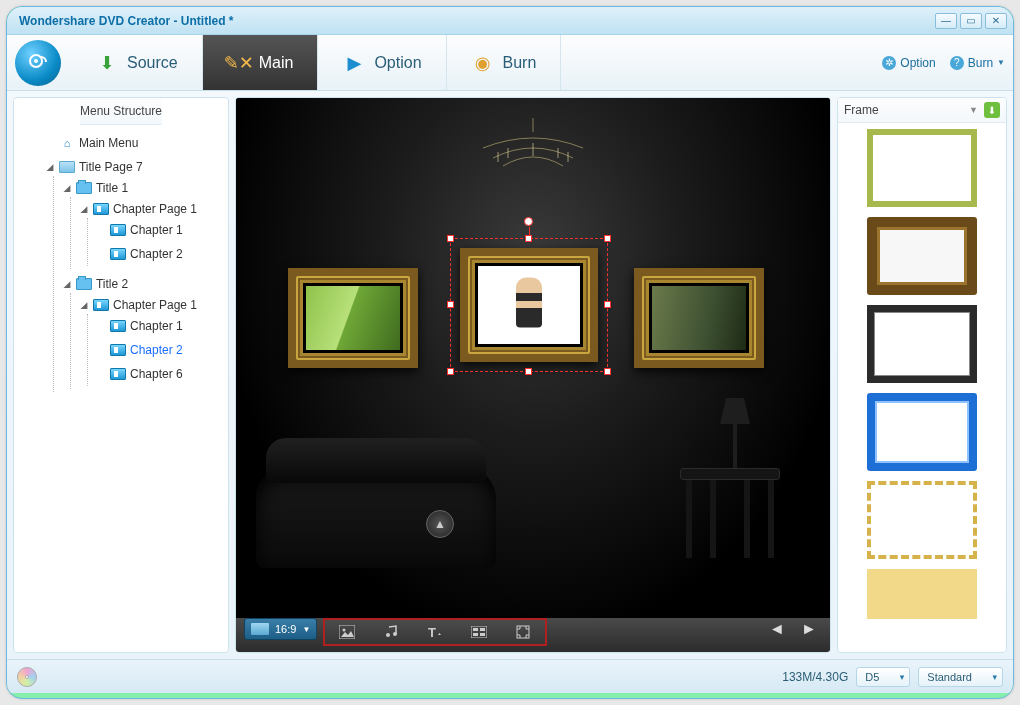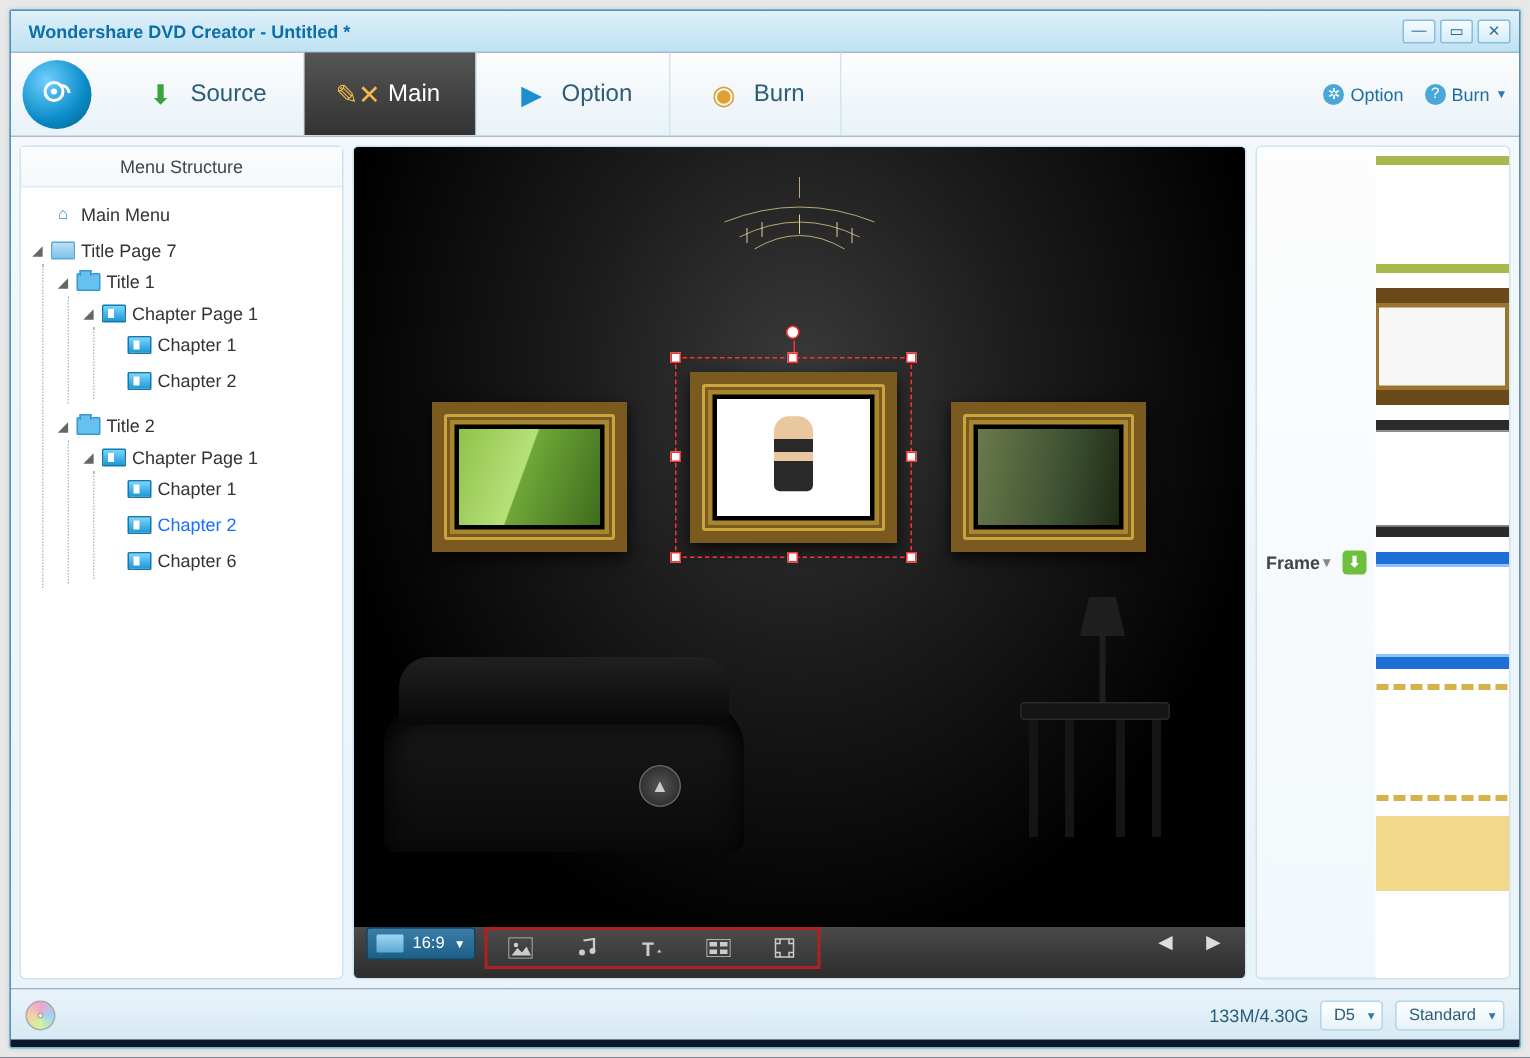--- a/index.html
+++ b/index.html
@@ -1,36 +1,36 @@
 <!DOCTYPE html>
 <html><head>
 <meta charset="utf-8">
 <style>
 * { box-sizing: border-box; margin: 0; padding: 0; font-family: Tahoma, Arial, sans-serif; }
 body { background: #e8e8e8; width: 1020px; height: 705px; overflow: hidden; }
 
-.window { width: 1008px; height: 693px; margin: 6px; background: #0f172a; border: 1px solid #6bb9e0; border-radius: 2px; overflow: hidden; box-shadow: 0 0 3px rgba(0,0,0,0.15); }
+.window { width: 1008px; height: 693px; margin: 6px; background: #86efac; border: 1px solid #6bb9e0; border-radius: 16px; overflow: hidden; box-shadow: 0 0 3px rgba(0,0,0,0.15); }
 
 .titlebar { height: 28px; background: linear-gradient(#dff0fa,#bfe2f2); display: flex; align-items: center; padding: 0 6px; border-bottom: 1px solid #a8d4ea; }
 .titlebar .title { flex: 1; color: #0d6fa8; font-size: 12px; font-weight: bold; padding-left: 6px; }
 .titlebar .win-btn { width: 22px; height: 16px; background: linear-gradient(#f6fbff,#d5ecf8); border: 1px solid #88bedb; margin-left: 3px; display: flex; align-items: center; justify-content: center; cursor: pointer; font-size: 10px; color: #2a6f96; border-radius: 2px; }
 
 .header { height: 56px; background: linear-gradient(#fdfdfd,#e8f2f8); display: flex; align-items: center; padding: 0 8px; border-bottom: 1px solid #c8dde8; }
 .app-logo { width: 46px; height: 46px; border-radius: 50%; background: radial-gradient(circle at 35% 30%, #6fd0ff, #0a8bc7 60%, #055e8a); display: flex; align-items: center; justify-content: center; color: #fff; font-size: 22px; margin-right: 10px; }
 .main-tabs { display: flex; height: 100%; align-items: stretch; }
 .main-tab { display: flex; align-items: center; gap: 8px; padding: 0 24px; border-right: 1px solid #d5e5ee; cursor: pointer; font-size: 16px; color: #2a5d77; }
 .main-tab .ticon { width: 24px; height: 24px; display: flex; align-items: center; justify-content: center; font-size: 18px; }
 .main-tab.active { background: linear-gradient(#555,#333); color: #fff; }
 .header-spacer { flex: 1; }
 .header-link { display: flex; align-items: center; gap: 4px; font-size: 12px; color: #1b6fa0; margin-left: 14px; cursor: pointer; }
 .header-link .licon { width: 14px; height: 14px; border-radius: 50%; background: #4aa8d8; display: flex; align-items: center; justify-content: center; color: #fff; font-size: 10px; }
 
 .body { display: flex; height: 568px; background: linear-gradient(#f2f8fc,#e9f3fa); padding: 6px; gap: 6px; }
 
-.sidebar { width: 216px; background: #fff; border: 1px solid #cfe3ee; border-radius: 4px; display: flex; flex-direction: column; }
+.sidebar { width: 216px; background: #fff; border: 1px solid #cfe3ee; border-radius: 4px; display: flex; flex-direction: column; align-items: center; }
 .sidebar-header { text-align: center; font-size: 12px; color: #444; padding: 6px 0; border-bottom: 1px solid #e2ecf2; background: linear-gradient(#fdfdfd,#f2f8fc); }
 .tree { flex: 1; overflow: auto; padding: 6px 2px; font-size: 12px; color: #333; }
 .tree-node { padding: 3px 0; }
 .tree-indent { display: flex; align-items: center; gap: 4px; padding: 2px 4px; border-radius: 2px; }
 .tree-indent.selected { color: #1b6fff; }
 .expander { width: 10px; text-align: center; color: #666; font-size: 9px; cursor: pointer; }
 .ticon-node { width: 16px; height: 14px; display: flex; align-items: center; justify-content: center; font-size: 11px; }
 .ico-home { color: #2a8ecf; }
 .ico-page { background: linear-gradient(#b9e1f7,#7ec3e8); border: 1px solid #5aa9d1; border-radius: 1px; width: 16px; height: 12px; }
 .ico-folder { background: #66c0f0; border: 1px solid #3a97ca; border-radius: 1px; width: 16px; height: 12px; position: relative; }
@@ -74,39 +74,39 @@
 .nav-btn-circle { position:absolute; left:190px; bottom:80px; width:28px; height:28px; border-radius:50%; background: radial-gradient(#555,#222); border:1px solid #666; cursor:pointer; display:flex; align-items:center; justify-content:center; color:#ccc; font-size:12px; }
 
 .bottom-bar { height: 34px; background: linear-gradient(#4a4a4a,#2c2c2c); display: flex; align-items: flex-start; padding: 0 8px; gap: 6px; }
 .aspect { height:22px; background:linear-gradient(#3a7ea8,#1c5e86); border:1px solid #0f4562; color:#fff; border-radius:3px; padding:0 6px; display:flex; align-items:center; gap:6px; font-size:11px; cursor:pointer; }
 .aspect .ai { width:18px; height:12px; background:linear-gradient(#9fd6f2,#5aa9d1); border-radius:1px; }
 .aspect .dd { font-size:8px; }
 .toolgroup { margin: 0 auto; height: 28px; border: 2px solid #b02020; display: flex; align-items: center; gap: 0; background: rgba(255,255,255,0.02); }
 .toolbtn { width: 44px; height: 100%; display: flex; align-items: center; justify-content: center; color: #ccc; font-size: 14px; cursor: pointer; }
 .arrow-btn { width: 26px; height: 22px; color: #ddd; font-size: 16px; display:flex; align-items:center; justify-content:center; cursor:pointer; }
 
-.right-pane { width: 170px; background: #fff; border: 1px solid #cfe3ee; border-radius: 4px; display: flex; flex-direction: row; overflow: hidden; font-weight: bold; }
+.right-pane { width: 170px; background: #fff; border: 1px solid #cfe3ee; border-radius: 4px; display: flex; flex-direction: column; overflow: hidden; }
 .right-header { display:flex; align-items:center; padding: 4px 6px; border-bottom: 1px solid #e2ecf2; background: linear-gradient(#fdfdfd,#f2f8fc); font-size:12px; color:#444; }
 .right-header .dd-small { margin-left:auto; margin-right:6px; color:#888; font-size:9px; cursor:pointer; }
 .right-header .dl { width:16px; height:16px; background:#6fbf3f; border-radius:3px; color:#fff; display:flex; align-items:center; justify-content:center; font-size:10px; cursor:pointer; }
 .frame-list { flex:1; overflow:auto; padding: 6px; display:flex; flex-direction:column; gap:10px; align-items:center; }
 .frame-thumb { width: 110px; height: 78px; background:#fff; cursor:pointer; position:relative; }
 .frame-thumb.style1 { border: 6px solid #a7b84c; }
 .frame-thumb.style2 { border: 10px solid #6b4a1a; box-shadow: inset 0 0 0 3px #9b7530; background:#f7f7f7; border-radius:3px; }
 .frame-thumb.style3 { border: 7px solid #2b2b2b; box-shadow: 0 0 0 1px #888 inset; }
 .frame-thumb.style4 { border: 8px solid #1d6fd6; box-shadow: inset 0 0 0 2px #8fc0ff; border-radius:3px; }
 .frame-thumb.style5 { border: 4px dashed #d6b24a; }
 .frame-thumb.style6 { background: #f2d98a; border:none; height:50px; }
 
 .statusbar { height: 34px; background: linear-gradient(#eaf4fa,#d5e9f4); display:flex; align-items:center; padding: 0 10px; font-size:12px; color:#2a5d77; border-top:1px solid #c8dde8; }
 .disc-icon { width:20px; height:20px; border-radius:50%; background: conic-gradient(#f2a3d1,#a3d1f2,#d1f2a3,#f2d1a3,#f2a3d1); border:1px solid #aaa; position:relative; margin-right:8px; }
 .disc-icon::after { content:''; position:absolute; inset:7px; background:#fff; border-radius:50%; border:1px solid #aaa; }
 .status-text-faint { color:#999; font-size:11px; }
 .status-spacer { flex:1; }
-.status-select { height:20px; background:linear-gradient(#fff,#e6f2f9); border:1px solid #b5d6e8; border-radius:3px; padding:0 18px 0 8px; margin-left:8px; font-size:11px; color:#2a5d77; cursor:pointer; position:relative; display:flex; align-items:center; }
+.status-select { height:20px; background:linear-gradient(#fff,#e6f2f9); border:1px solid #b5d6e8; border-radius:3px; padding:0 30px 0 8px; margin-left:8px; font-size:11px; color:#2a5d77; cursor:pointer; position:relative; display:flex; align-items:center; }
 .status-select::after { content:'▾'; position:absolute; right:5px; font-size:9px; color:#2a7aaa; }
 
 svg { display:block; }
 </style>
 </head>
 <body>
 
 <div class="window">
 
   <div class="titlebar">

